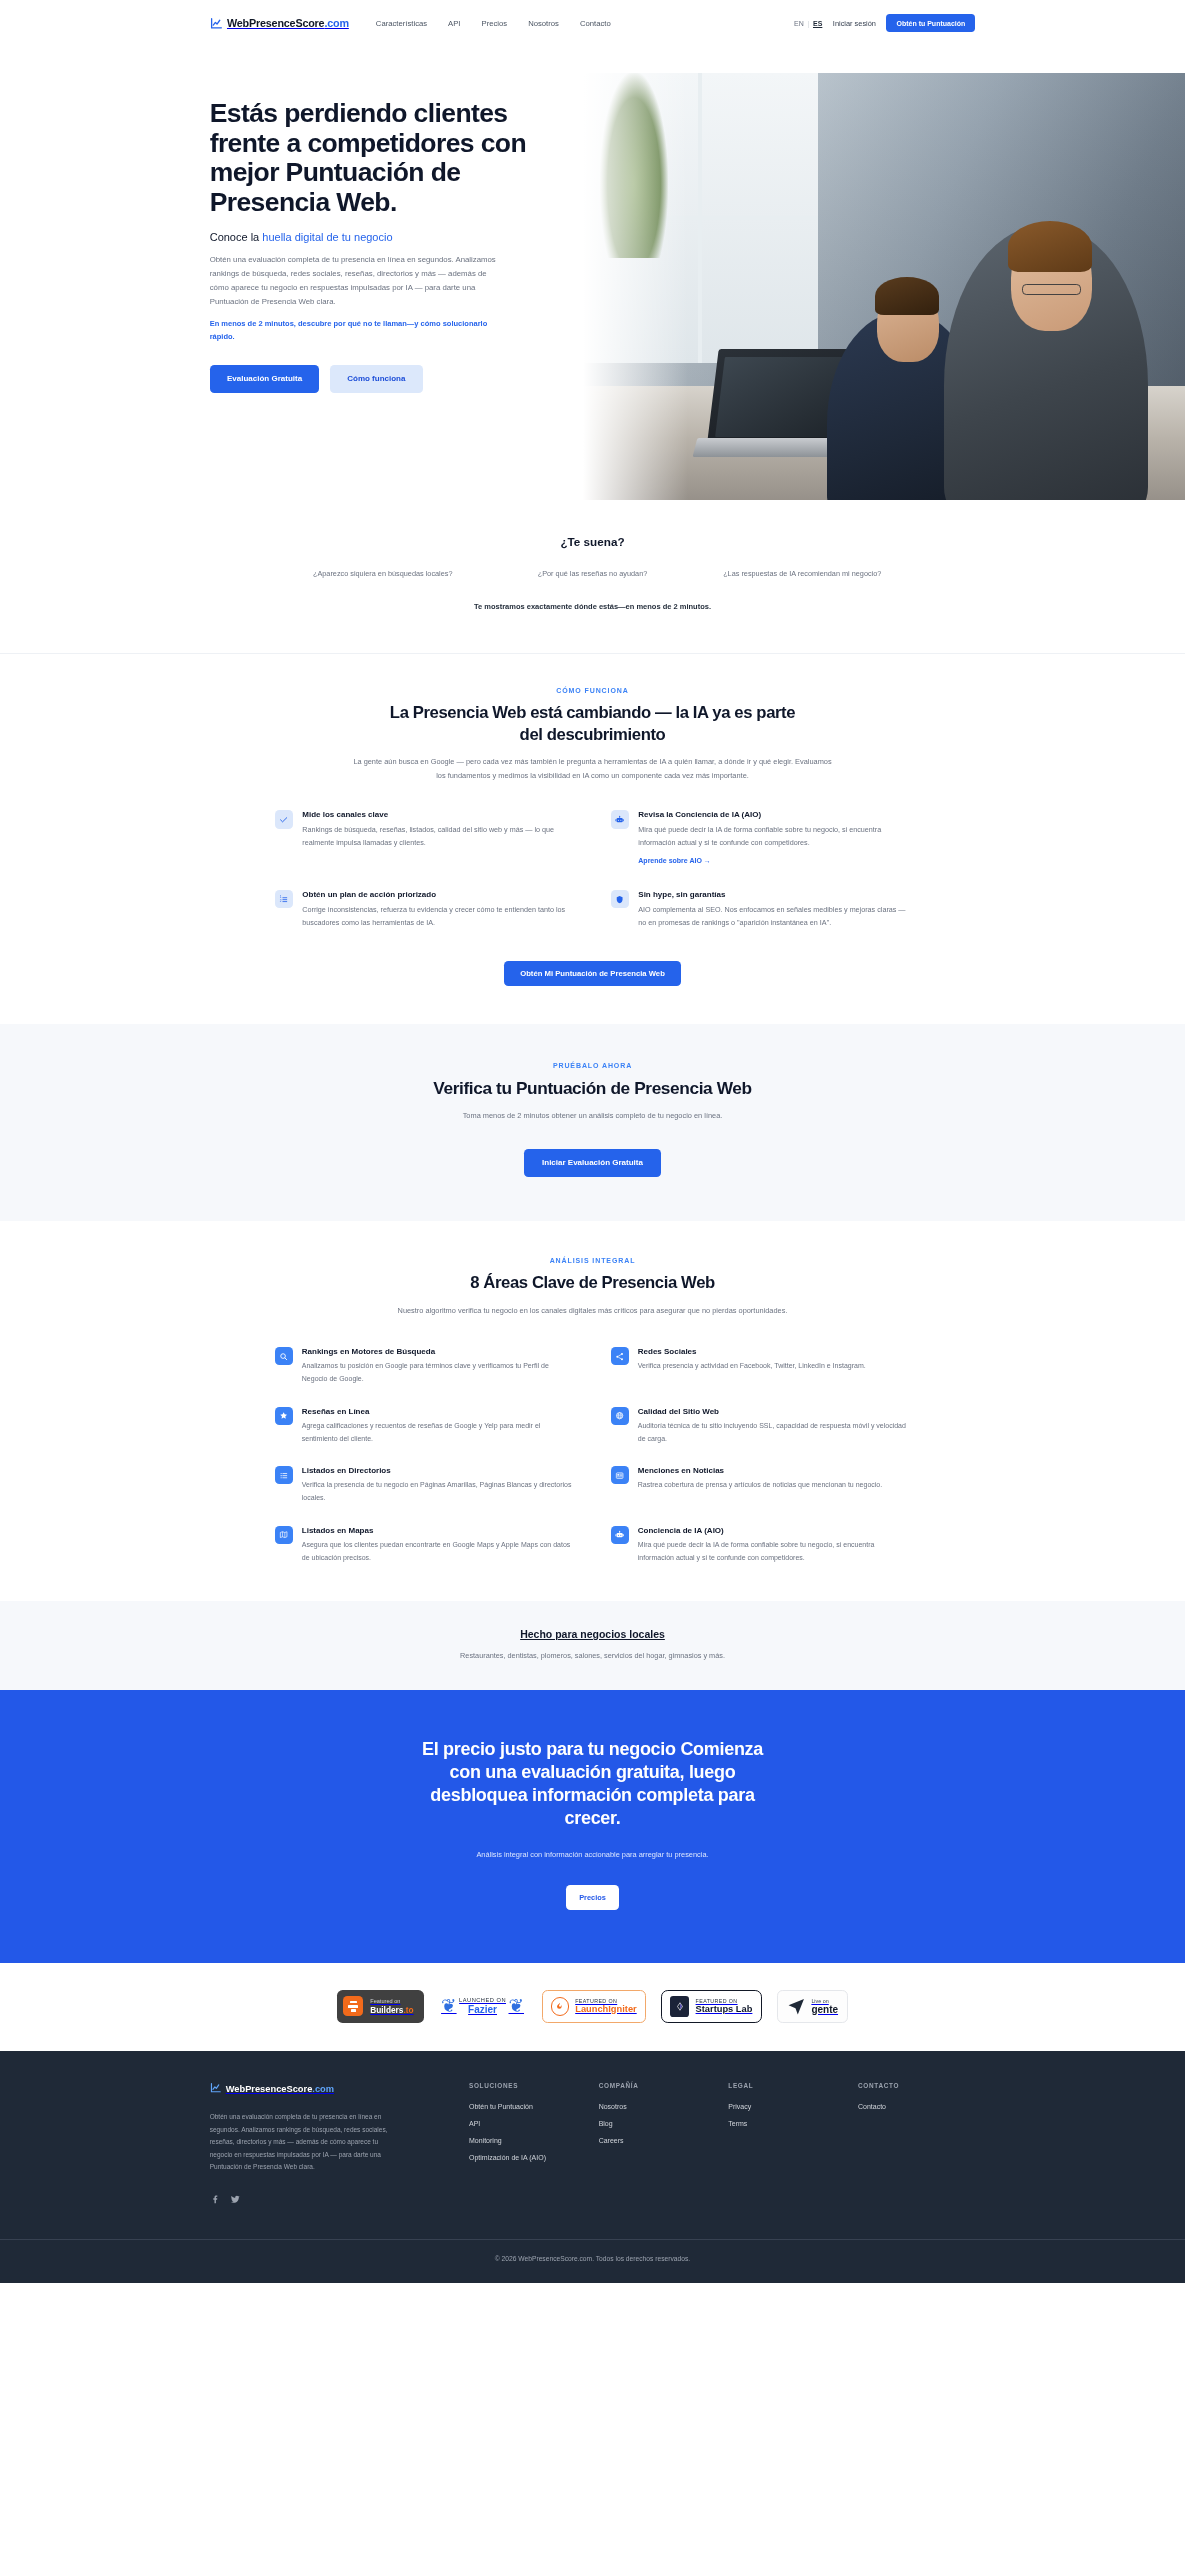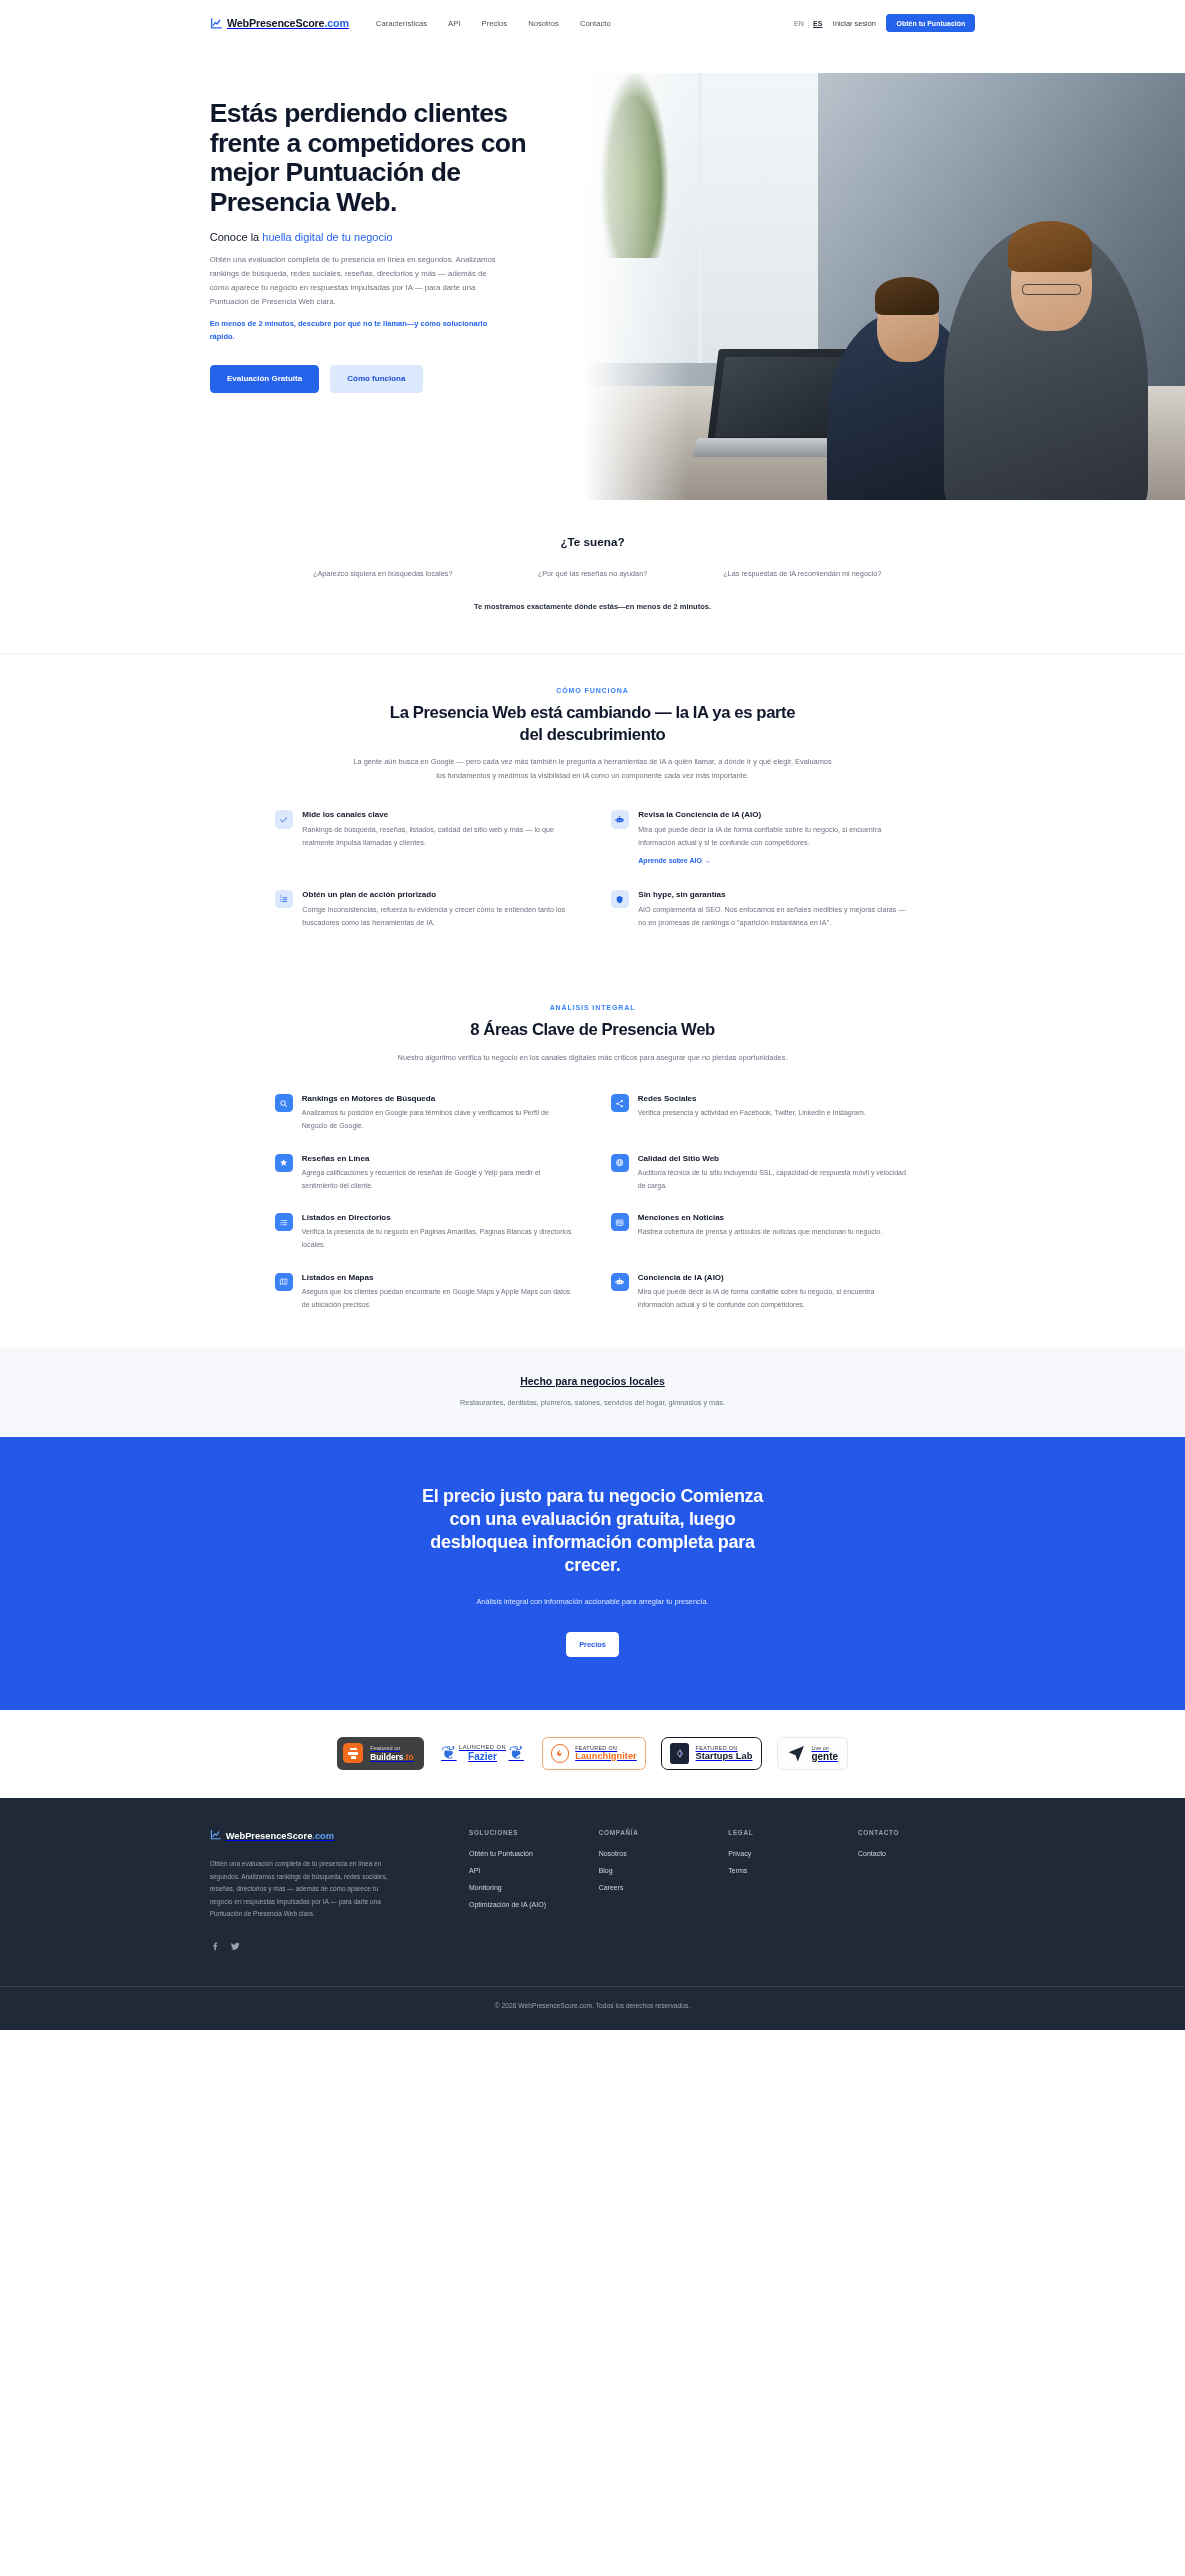--- a/index.html
+++ b/index.html
@@ -488,23 +488,36 @@
                 <path d="M12 2.5l7.5 3v6c0 4.7-3.1 8.6-7.5 10-4.4-1.4-7.5-5.3-7.5-10v-6l7.5-3z" fill="currentColor"></path>
               </svg>
           </span>
           <div>
             <div class="how-h">Sin hype, sin garantías</div>
             <div class="how-p">AIO complementa al SEO. Nos enfocamos en señales medibles y mejoras claras — no en promesas de rankings o "aparición instantánea en IA".</div>
           </div>
         </div>
       </div>
 
+      <div class="how-cta">
+        <button class="btn btn-primary-md">Obtén Mi Puntuación de Presencia Web</button>
+      </div>
     </div>
   </section>
 
+  <section class="trynow">
+    <div class="container">
+      <div class="eyebrow">PRUÉBALO AHORA</div>
+      <h2 class="sec-title">Verifica tu Puntuación de Presencia Web</h2>
+      <p class="sec-sub" style="max-width:346px">Toma menos de 2 minutos obtener un análisis completo de tu negocio en línea.</p>
+      <div class="trynow-cta">
+        <button class="btn btn-primary-xl">Iniciar Evaluación Gratuita</button>
+      </div>
+    </div>
+  </section>
 
   <section class="areas">
     <div class="container">
       <div class="eyebrow">ANÁLISIS INTEGRAL</div>
       <h2 class="sec-title">8 Áreas Clave de Presencia Web</h2>
       <p class="sec-sub" style="max-width:444px">Nuestro algoritmo verifica tu negocio en los canales digitales más críticos para asegurar que no pierdas oportunidades.</p>
 
       <div class="areas-grid">
 
         <div class="area-item">

